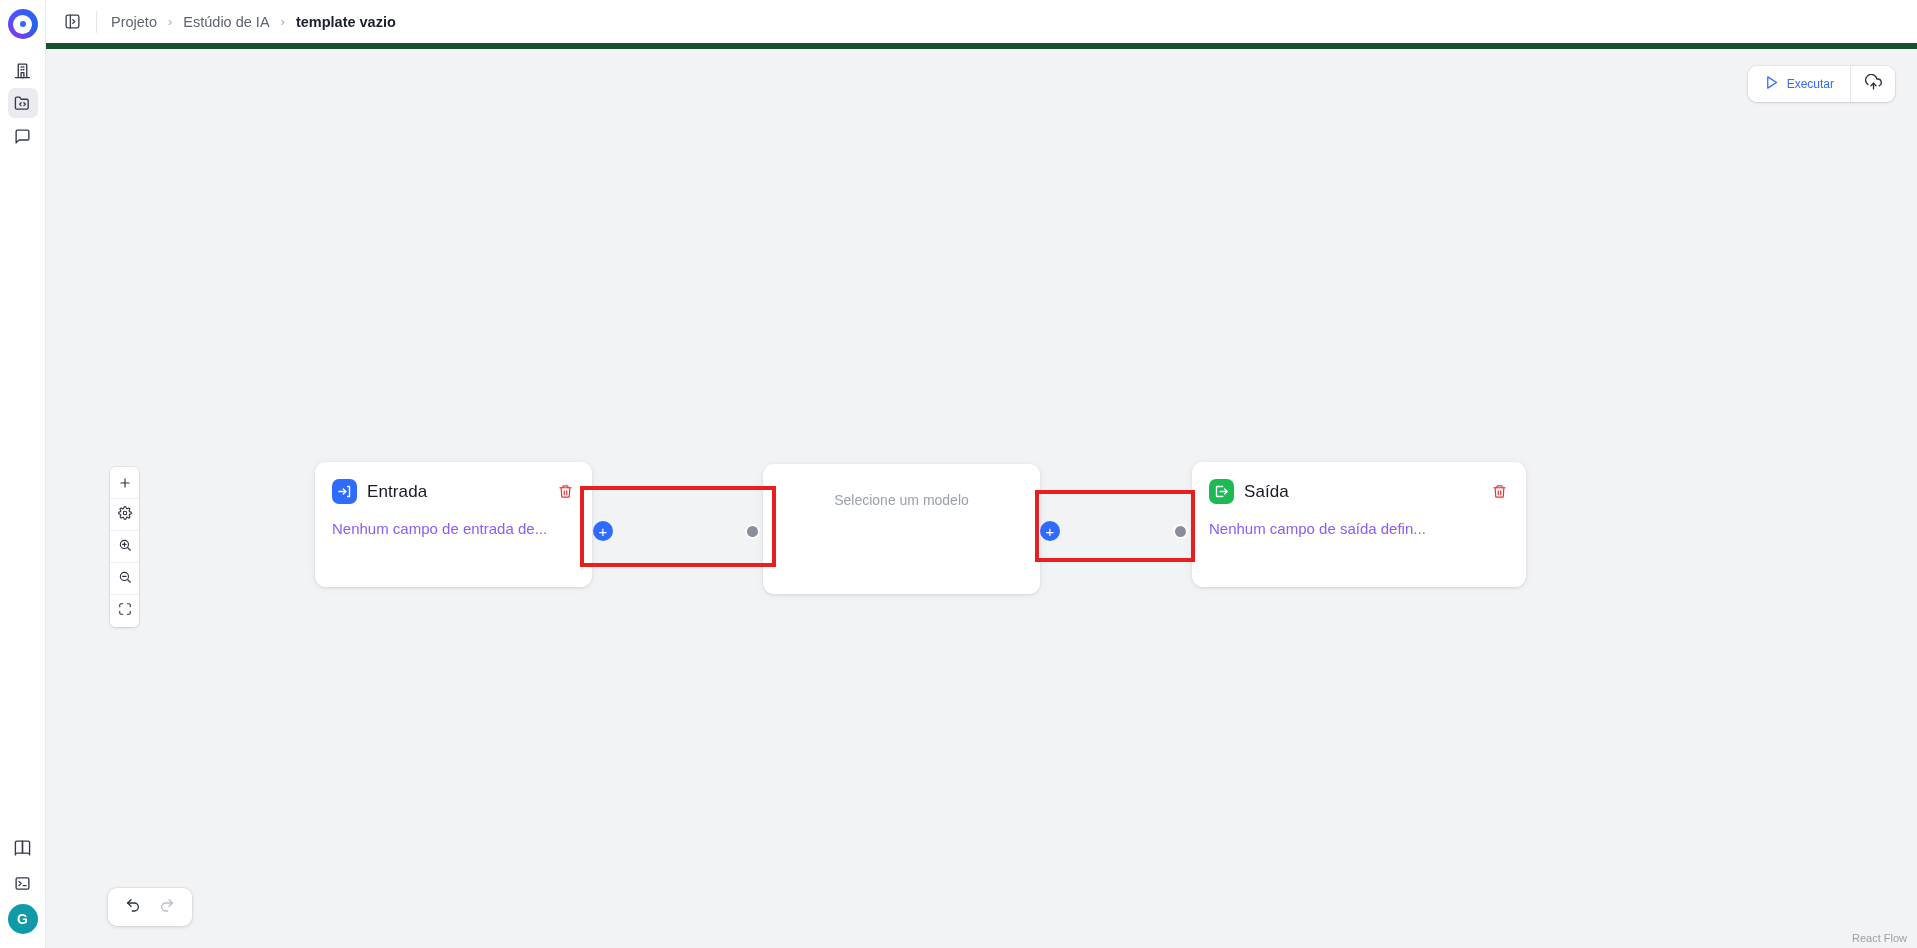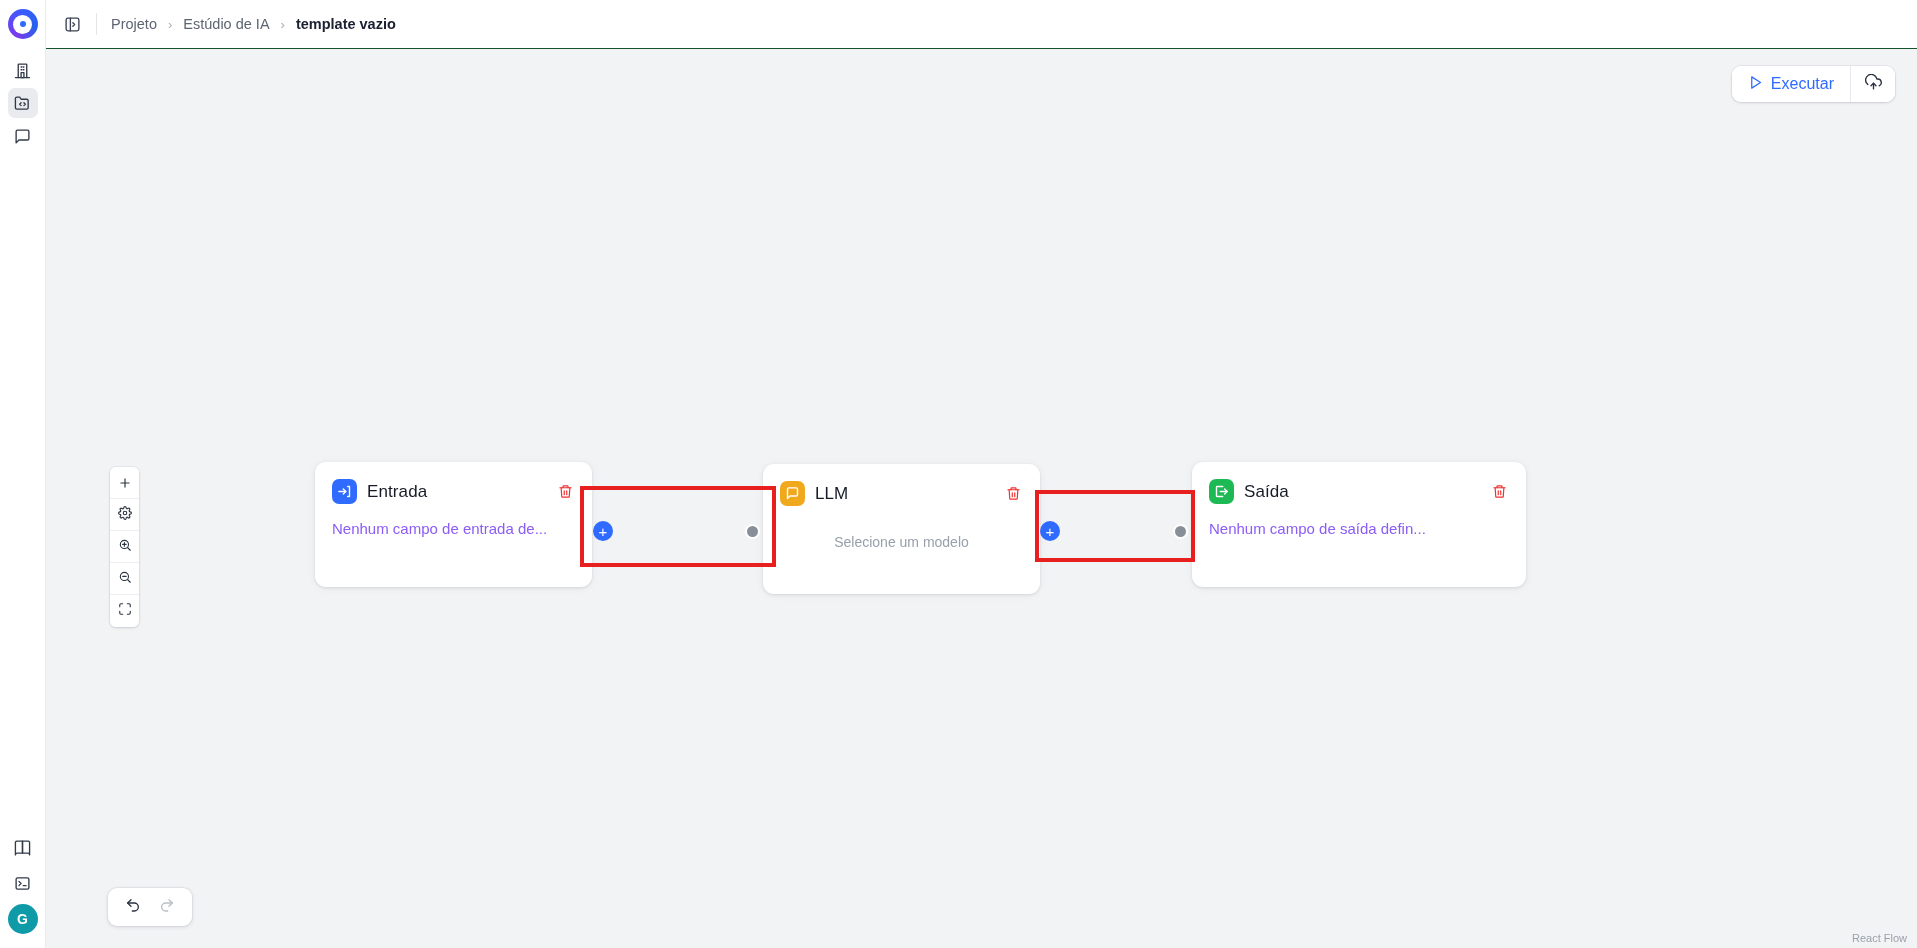--- a/index.html
+++ b/index.html
@@ -88,21 +88,21 @@
     display: flex;
     flex-direction: column;
     min-width: 0;
   }
 
   
   .topbar {
     height: 49px;
     flex: none;
     background: #ffffff;
-    border-bottom: 1px solid #14532d;
+    border-bottom: 6px solid #14532d;
     display: flex;
     align-items: center;
     padding-left: 12px;
     gap: 0;
     z-index: 30;
   }
   .panel-toggle {
     width: 28px; height: 28px;
     border-radius: 6px;
     display: flex; align-items: center; justify-content: center;
@@ -147,21 +147,21 @@
     background: #ffffff;
     border-radius: 9px;
     box-shadow: 0 1px 3px rgba(15,20,35,.12), 0 0 0 1px rgba(15,20,35,.05);
     overflow: hidden;
     z-index: 25;
   }
   .act-run {
     display: flex; align-items: center; gap: 8px;
     padding: 0 16px; height: 36px;
     color: #2f6bff;
-    font-size: 16px; font-weight: 500;
+    font-size: 12px; font-weight: 500;
     cursor: pointer;
     background: #ffffff;
     border: none;
     font-family: inherit;
   }
   .act-div { width: 1px; background: #e6e8ed; }
   .act-icon-btn {
     width: 44px; height: 36px;
     display: flex; align-items: center; justify-content: center;
     cursor: pointer; color: #2b3240;
@@ -551,37 +551,20 @@
                   <path d="M8 6V4a1 1 0 0 1 1-1h6a1 1 0 0 1 1 1v2"></path>
                   <path d="M19 6l-1 14a1 1 0 0 1-1 1H7a1 1 0 0 1-1-1L5 6"></path>
                   <path d="M10 11v6"></path>
                   <path d="M14 11v6"></path>
                 </svg>
               </div>
             </div>
             <div class="node-body">Nenhum campo de entrada de...</div>
           </div>
           <div class="node" style="left: 717px; top: 415px; width: 277px; height: 130px;">
-            <div class="node-head">
-              <div class="node-badge amber">
-                <svg width="15" height="15" viewBox="0 0 24 24" fill="none" stroke="#ffffff" stroke-width="2.2" stroke-linecap="round" stroke-linejoin="round">
-                  <path d="M20 14a2 2 0 0 1-2 2H8l-4 4V5a2 2 0 0 1 2-2h12a2 2 0 0 1 2 2z"></path>
-                </svg>
-              </div>
-              <div class="node-title">LLM</div>
-              <div class="node-del">
-                <svg width="15" height="15" viewBox="0 0 24 24" fill="none" stroke="currentColor" stroke-width="1.9" stroke-linecap="round" stroke-linejoin="round">
-                  <path d="M3 6h18"></path>
-                  <path d="M8 6V4a1 1 0 0 1 1-1h6a1 1 0 0 1 1 1v2"></path>
-                  <path d="M19 6l-1 14a1 1 0 0 1-1 1H7a1 1 0 0 1-1-1L5 6"></path>
-                  <path d="M10 11v6"></path>
-                  <path d="M14 11v6"></path>
-                </svg>
-              </div>
-            </div>
             <div class="node-body centered">Selecione um modelo</div>
           </div>
           <div class="node" style="left: 1146px; top: 413px; width: 334px; height: 125px;">
             <div class="node-head">
               <div class="node-badge green">
                 <svg width="15" height="15" viewBox="0 0 24 24" fill="none" stroke="#ffffff" stroke-width="2.2" stroke-linecap="round" stroke-linejoin="round">
                   <path d="M10 12h11"></path>
                   <path d="M17 8l4 4-4 4"></path>
                   <path d="M14 4H5a1 1 0 0 0-1 1v14a1 1 0 0 0 1 1h9"></path>
                 </svg>

